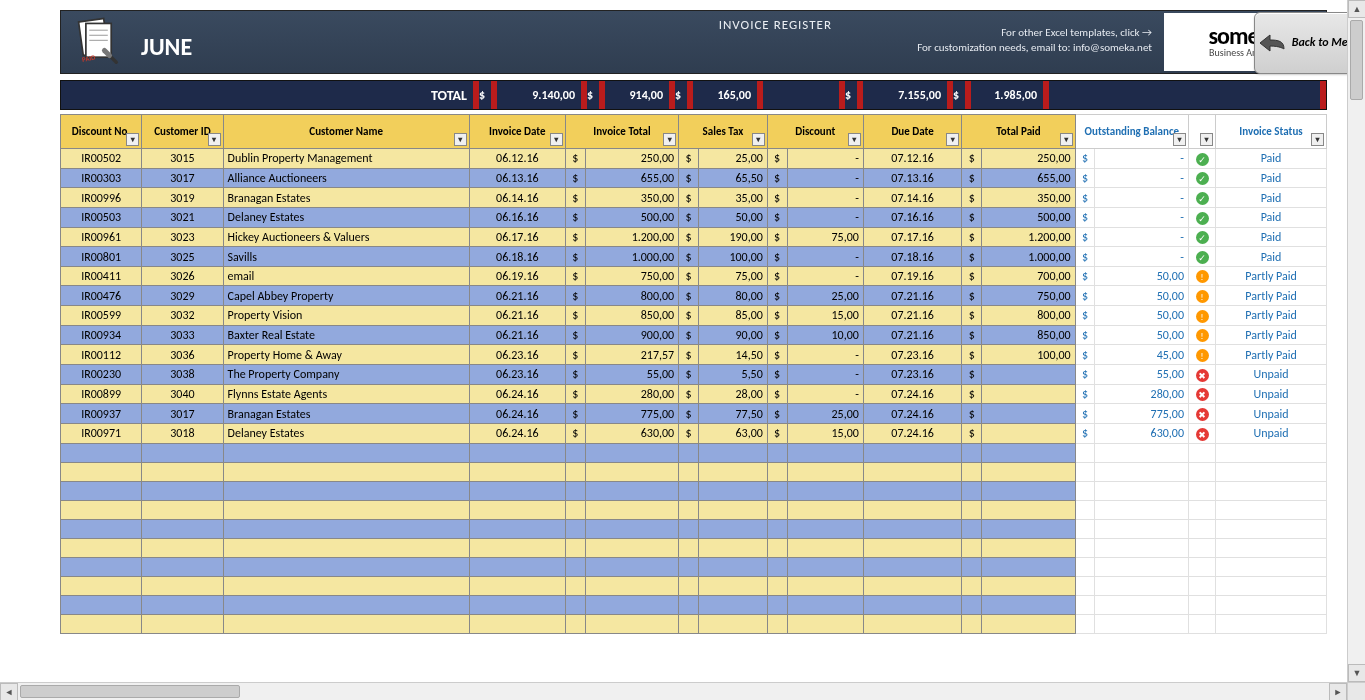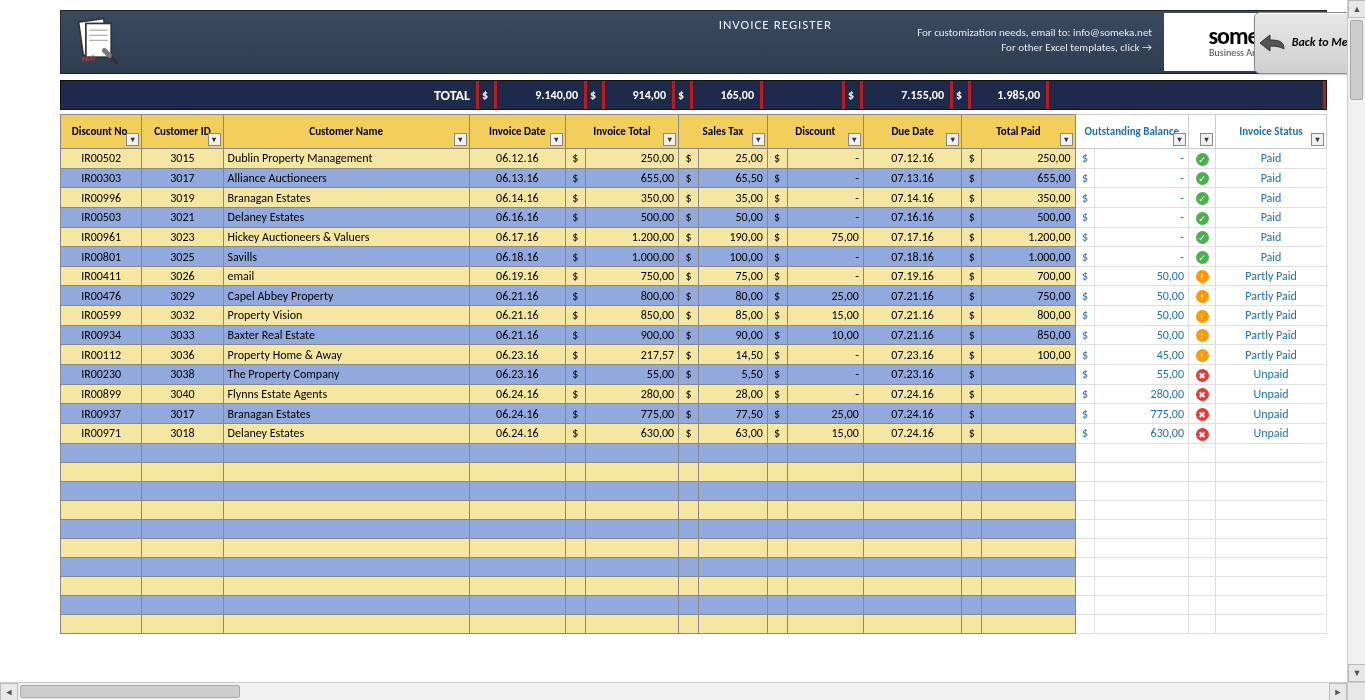--- a/index.html
+++ b/index.html
@@ -63,21 +63,21 @@
     cursor:pointer; box-shadow: inset 0 1px 0 #fff, 0 1px 2px rgba(0,0,0,0.2);
   }
   .back-btn .txt { text-align:center; line-height:1.1; }
 
   
   .totals-bar {
     display:flex; align-items:stretch; height:30px;
     background:#1e2a4a; color:#fff; margin-top:6px;
     border:1px solid #111; font-weight:bold;
   }
-  .totals-bar > div { border-right:3px solid #b91c1c; display:flex; align-items:center; justify-content:flex-end; padding:0 6px;}
+  .totals-bar > div { border-right:6px solid #b91c1c; display:flex; align-items:center; justify-content:flex-end; padding:0 6px;}
   .tlabel { width:418px; justify-content:flex-end; font-size:14px;}
   .cur { width:18px; justify-content:center; }
   .tval1 { width:90px; }
   .tval2 { width:70px; }
   .tval3 { width:70px; }
   .tgap  { width:82px; border-right:1px solid #4a5a7a;}
   .tval4 { width:90px; }
   .tval5 { width:78px; }
   .tfill { flex:1; border-right:none;}
 
@@ -173,24 +173,25 @@
               <line x1="24" y1="18" x2="46" y2="18" stroke="#888"></line>
               <line x1="24" y1="24" x2="46" y2="24" stroke="#888"></line>
               <line x1="24" y1="30" x2="46" y2="30" stroke="#888"></line>
               <text x="16" y="55" fill="#c0392b" font-size="8" font-weight="bold" transform="rotate(-12 20 55)">PAID</text>
               <path d="M 44 44 L 56 56" stroke="#333" stroke-width="4" stroke-linecap="round"></path>
               <path d="M 42 42 L 48 48" stroke="#777" stroke-width="6" stroke-linecap="round"></path>
             </svg>
         </div>
         <div class="header-title">
           <div class="line1">INVOICE REGISTER</div>
+          <div class="line2">JUNE</div>
         </div>
         <div class="header-note">
+          <div>For other Excel templates, click →</div>
           <div>For customization needs, email to: info@someka.net</div>
-          <div>For other Excel templates, click →</div>
         </div>
         <div class="brand">
           <div class="b1">someka</div>
           <div class="b2">Business Analysis</div>
         </div>
       </div>
 
       <div class="totals-bar">
         <div class="tlabel">TOTAL</div>
         <div class="cur">$</div>

